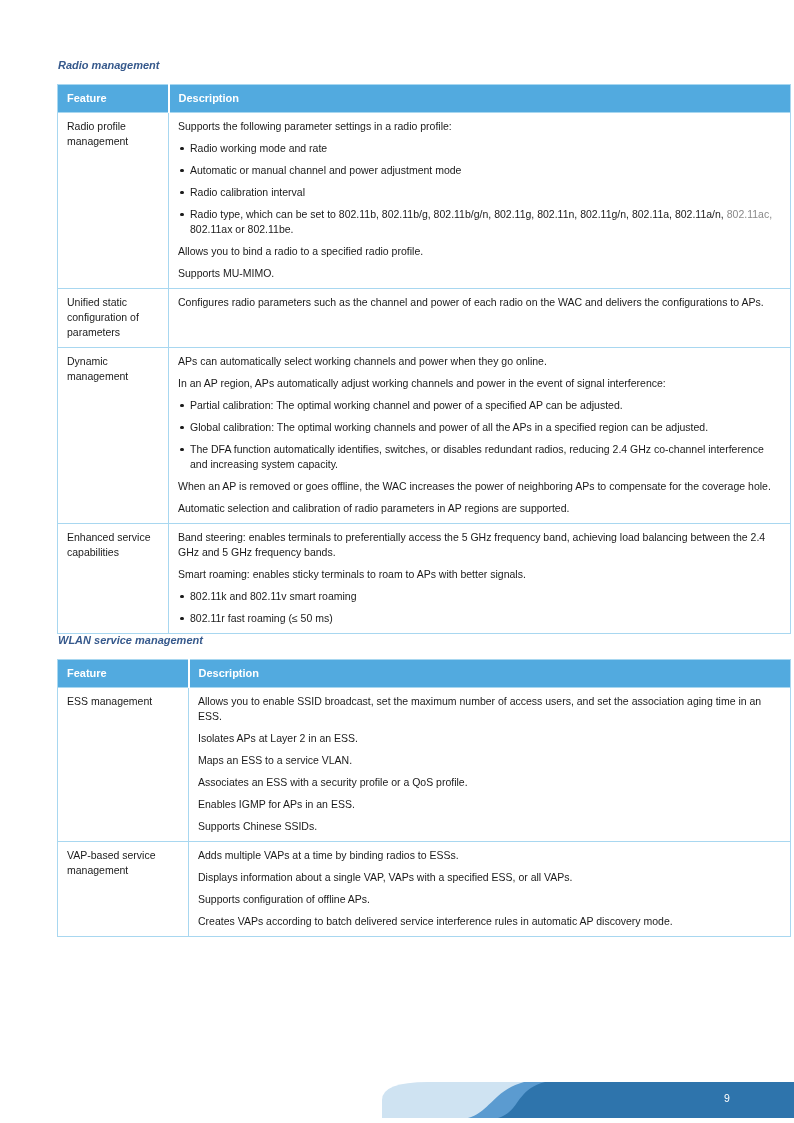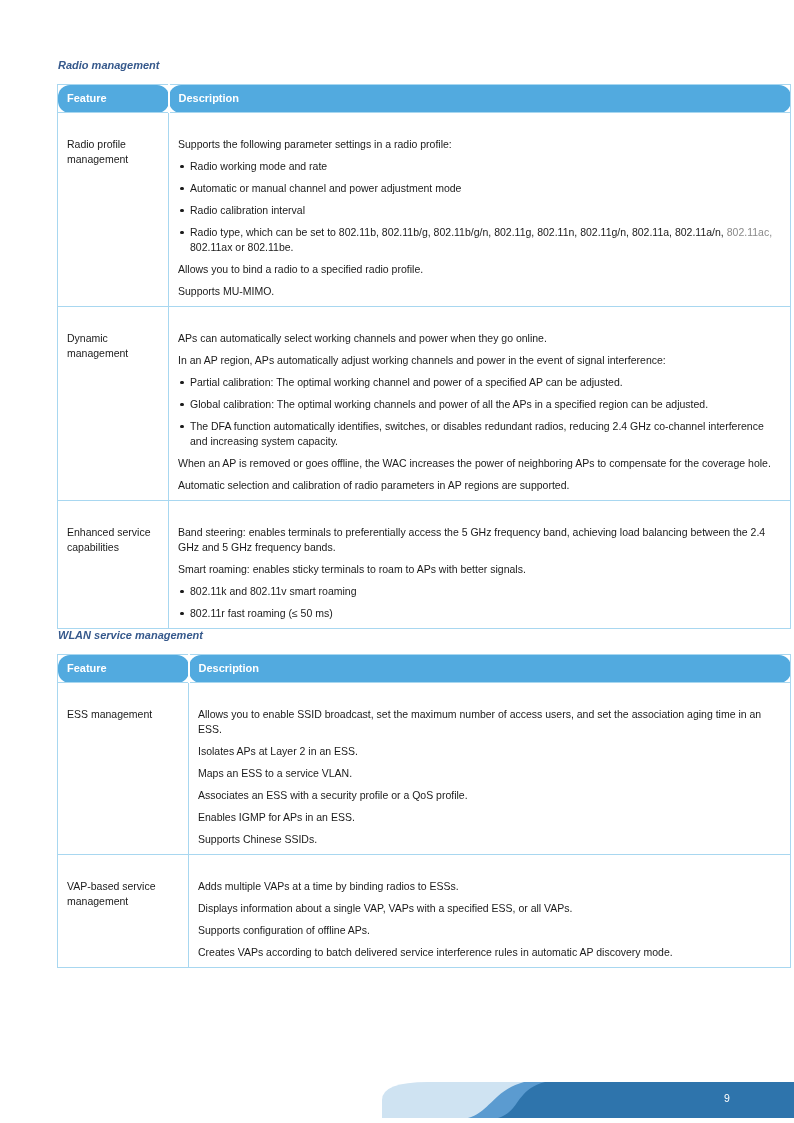--- a/index.html
+++ b/index.html
@@ -20,26 +20,26 @@
     font-size:11px;font-weight:bold;font-style:italic;color:var(--heading);
     margin:0 0 13px 1px;
   }
   .section + .section{}
   table.feature-table{
     border-collapse:collapse;width:100%;table-layout:fixed;
     border:1px solid var(--border);
   }
   th{
     background:var(--header-bg);color:#ffffff;font-size:11px;font-weight:bold;
-    text-align:left;padding:6px 9px;line-height:15px;border-radius:12px;
+    text-align:left;padding:6px 9px;line-height:15px;
   }
   th.desc-col{border-left:2px solid #ffffff;}
   td{
     border:1px solid var(--border);vertical-align:top;
-    padding:24px 9px 7px;font-size:10.5px;line-height:15px;background:#ffffff;
+    padding:6px 9px 7px;font-size:10.5px;line-height:15px;background:#ffffff;
   }
   .block{margin:0 0 7px;}
   .block:last-child{margin-bottom:0;}
   .bullet{position:relative;padding-left:12px;}
   .bullet::before{
     content:"";position:absolute;left:2px;top:5.5px;width:3.5px;height:3.5px;
     border-radius:50%;background:currentColor;
   }
   .muted{color:var(--muted);}
   .footer-wave{position:absolute;left:0;bottom:0;width:794px;height:53px;display:block;}
@@ -74,20 +74,26 @@
             <tr>
               <td>Radio profile management</td>
               <td>
                 <div class="block">Supports the following parameter settings in a radio profile:</div>
                 <div class="block bullet">Radio working mode and rate</div>
                 <div class="block bullet">Automatic or manual channel and power adjustment mode</div>
                 <div class="block bullet">Radio calibration interval</div>
                 <div class="block bullet"><span>Radio type, which can be set to 802.11b, 802.11b/g, 802.11b/g/n, 802.11g, 802.11n, 802.11g/n, 802.11a, 802.11a/n, </span><span class="muted">802.11ac,</span><span> 802.11ax or 802.11be.</span></div>
                 <div class="block">Allows you to bind a radio to a specified radio profile.</div>
                 <div class="block">Supports MU-MIMO.</div>
+              </td>
+            </tr>
+            <tr>
+              <td>Unified static configuration of parameters</td>
+              <td>
+                <div class="block">Configures radio parameters such as the channel and power of each radio on the WAC and delivers the configurations to APs.</div>
               </td>
             </tr>
             <tr>
               <td>Dynamic management</td>
               <td>
                 <div class="block">APs can automatically select working channels and power when they go online.</div>
                 <div class="block">In an AP region, APs automatically adjust working channels and power in the event of signal interference:</div>
                 <div class="block bullet">Partial calibration: The optimal working channel and power of a specified AP can be adjusted.</div>
                 <div class="block bullet">Global calibration: The optimal working channels and power of all the APs in a specified region can be adjusted.</div>
                 <div class="block bullet">The DFA function automatically identifies, switches, or disables redundant radios, reducing 2.4 GHz co-channel interference and increasing system capacity.</div>

